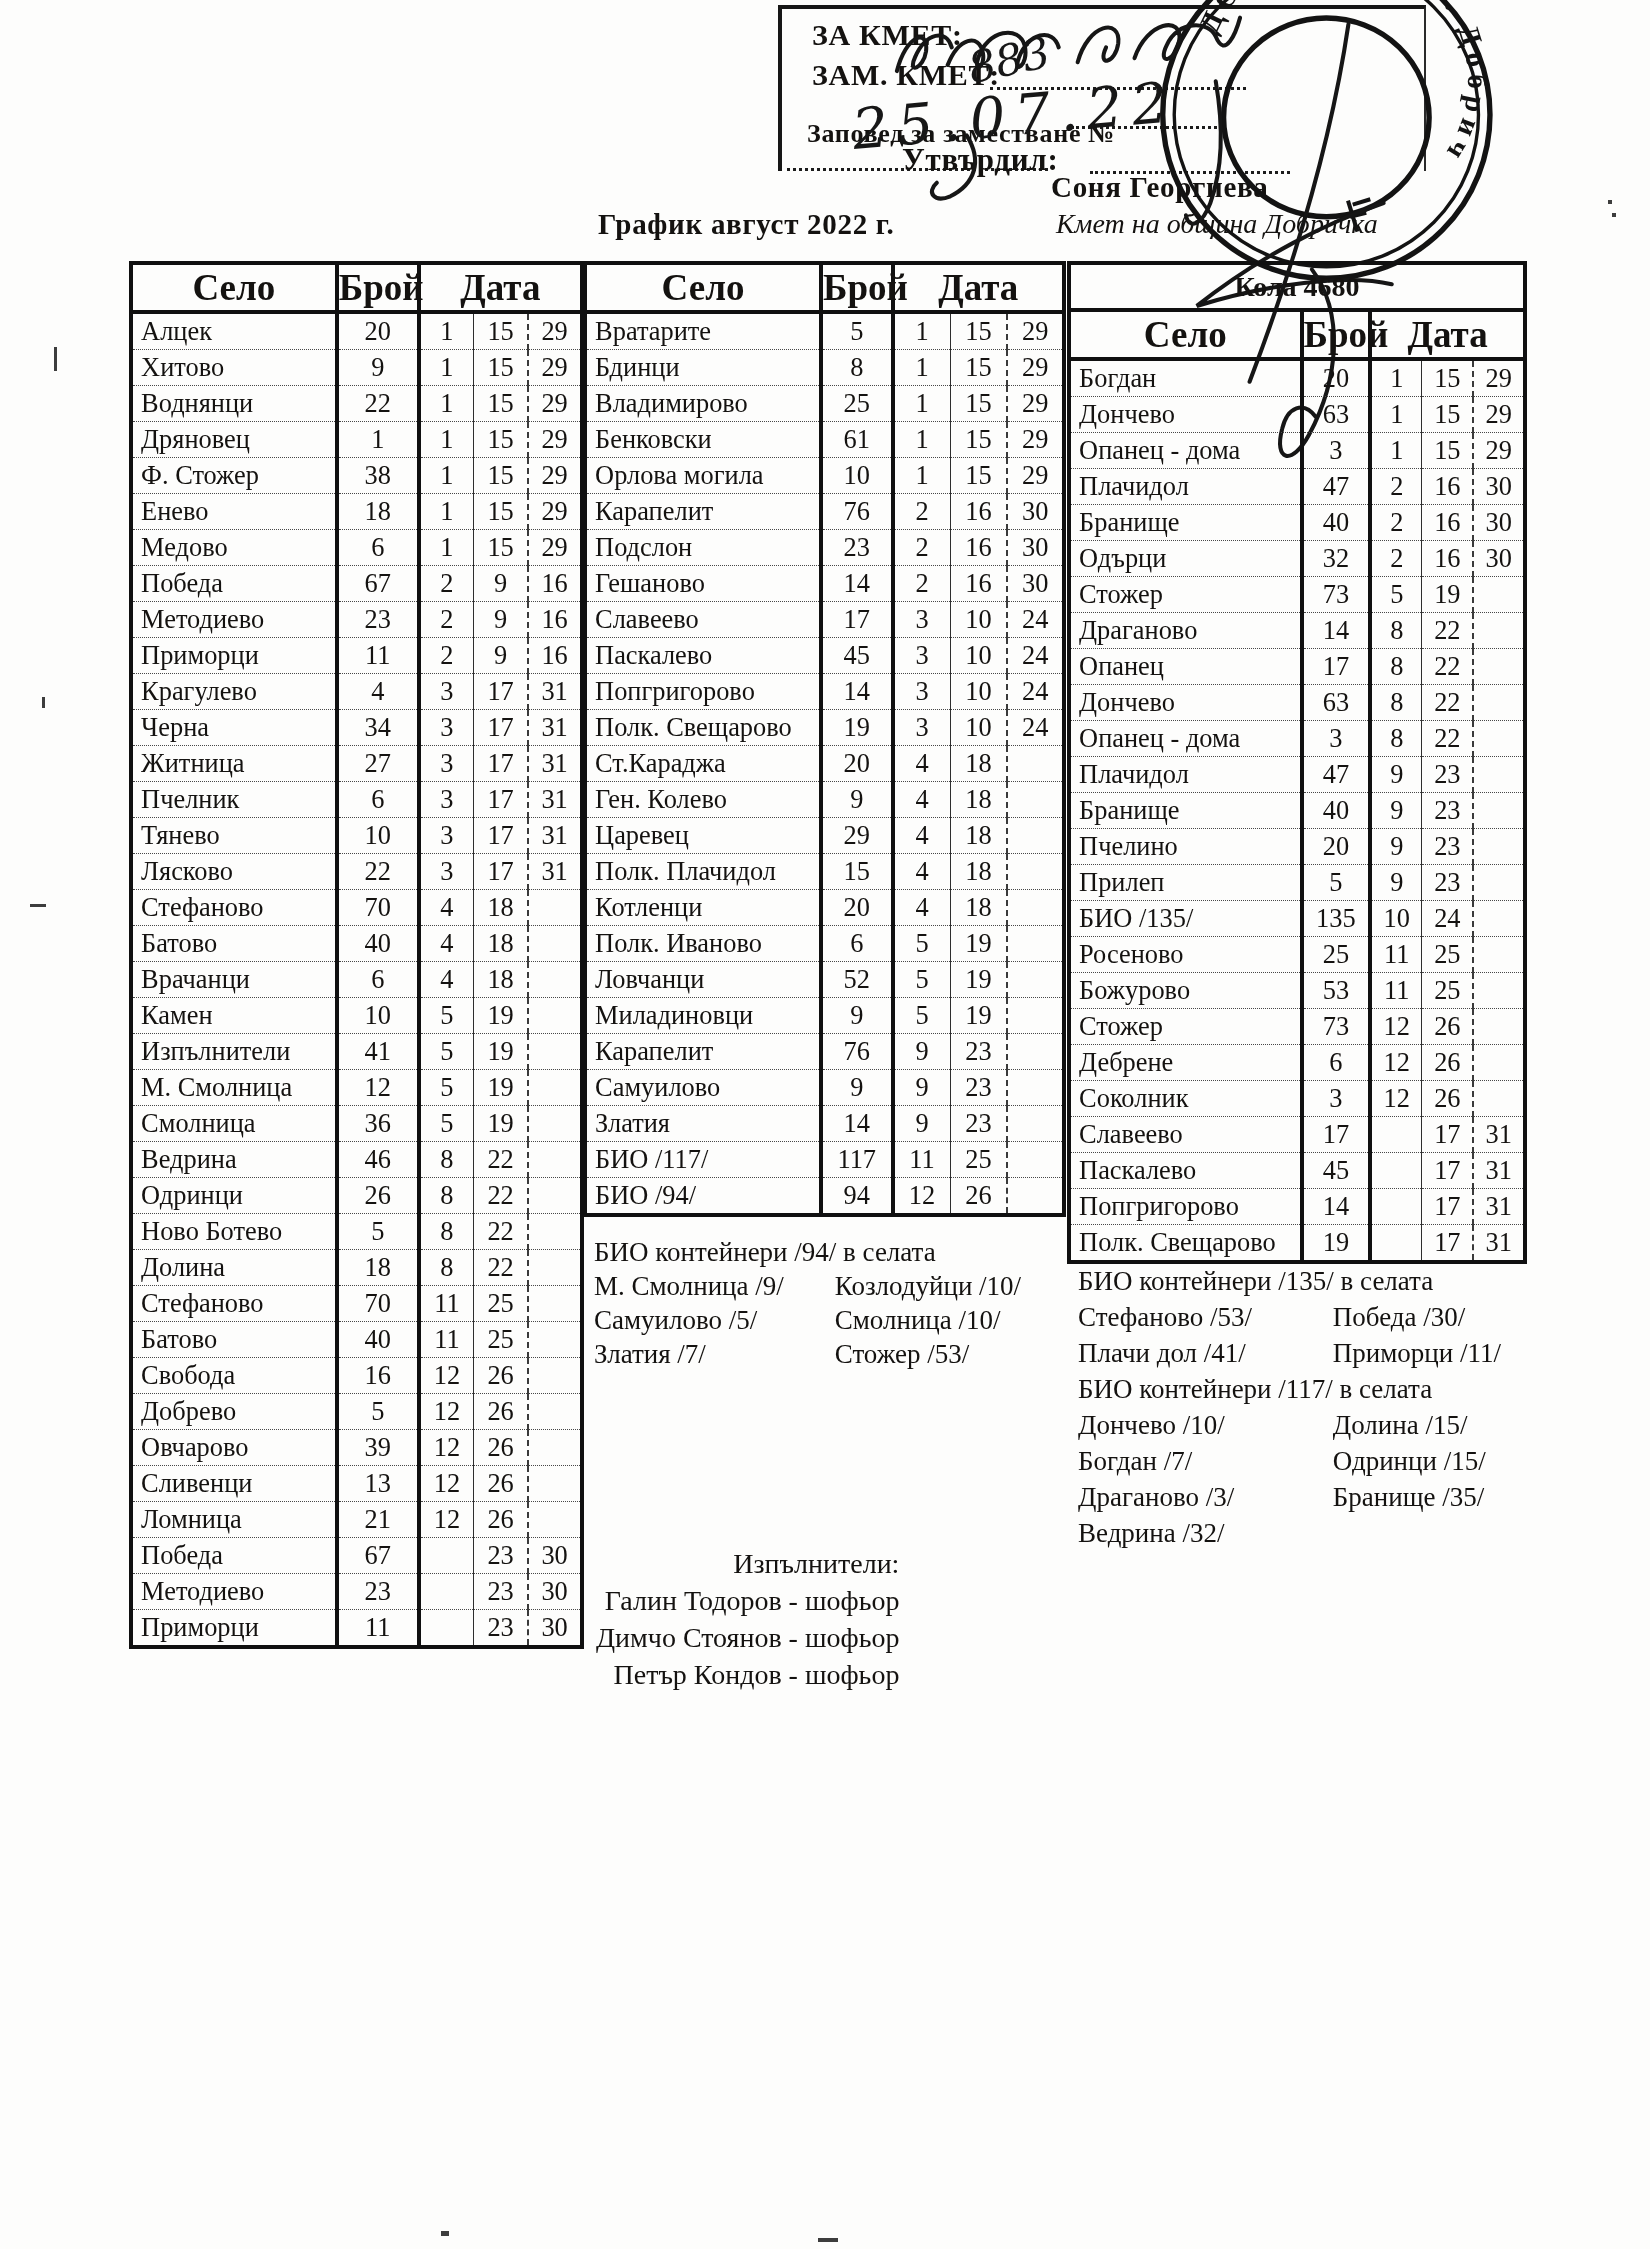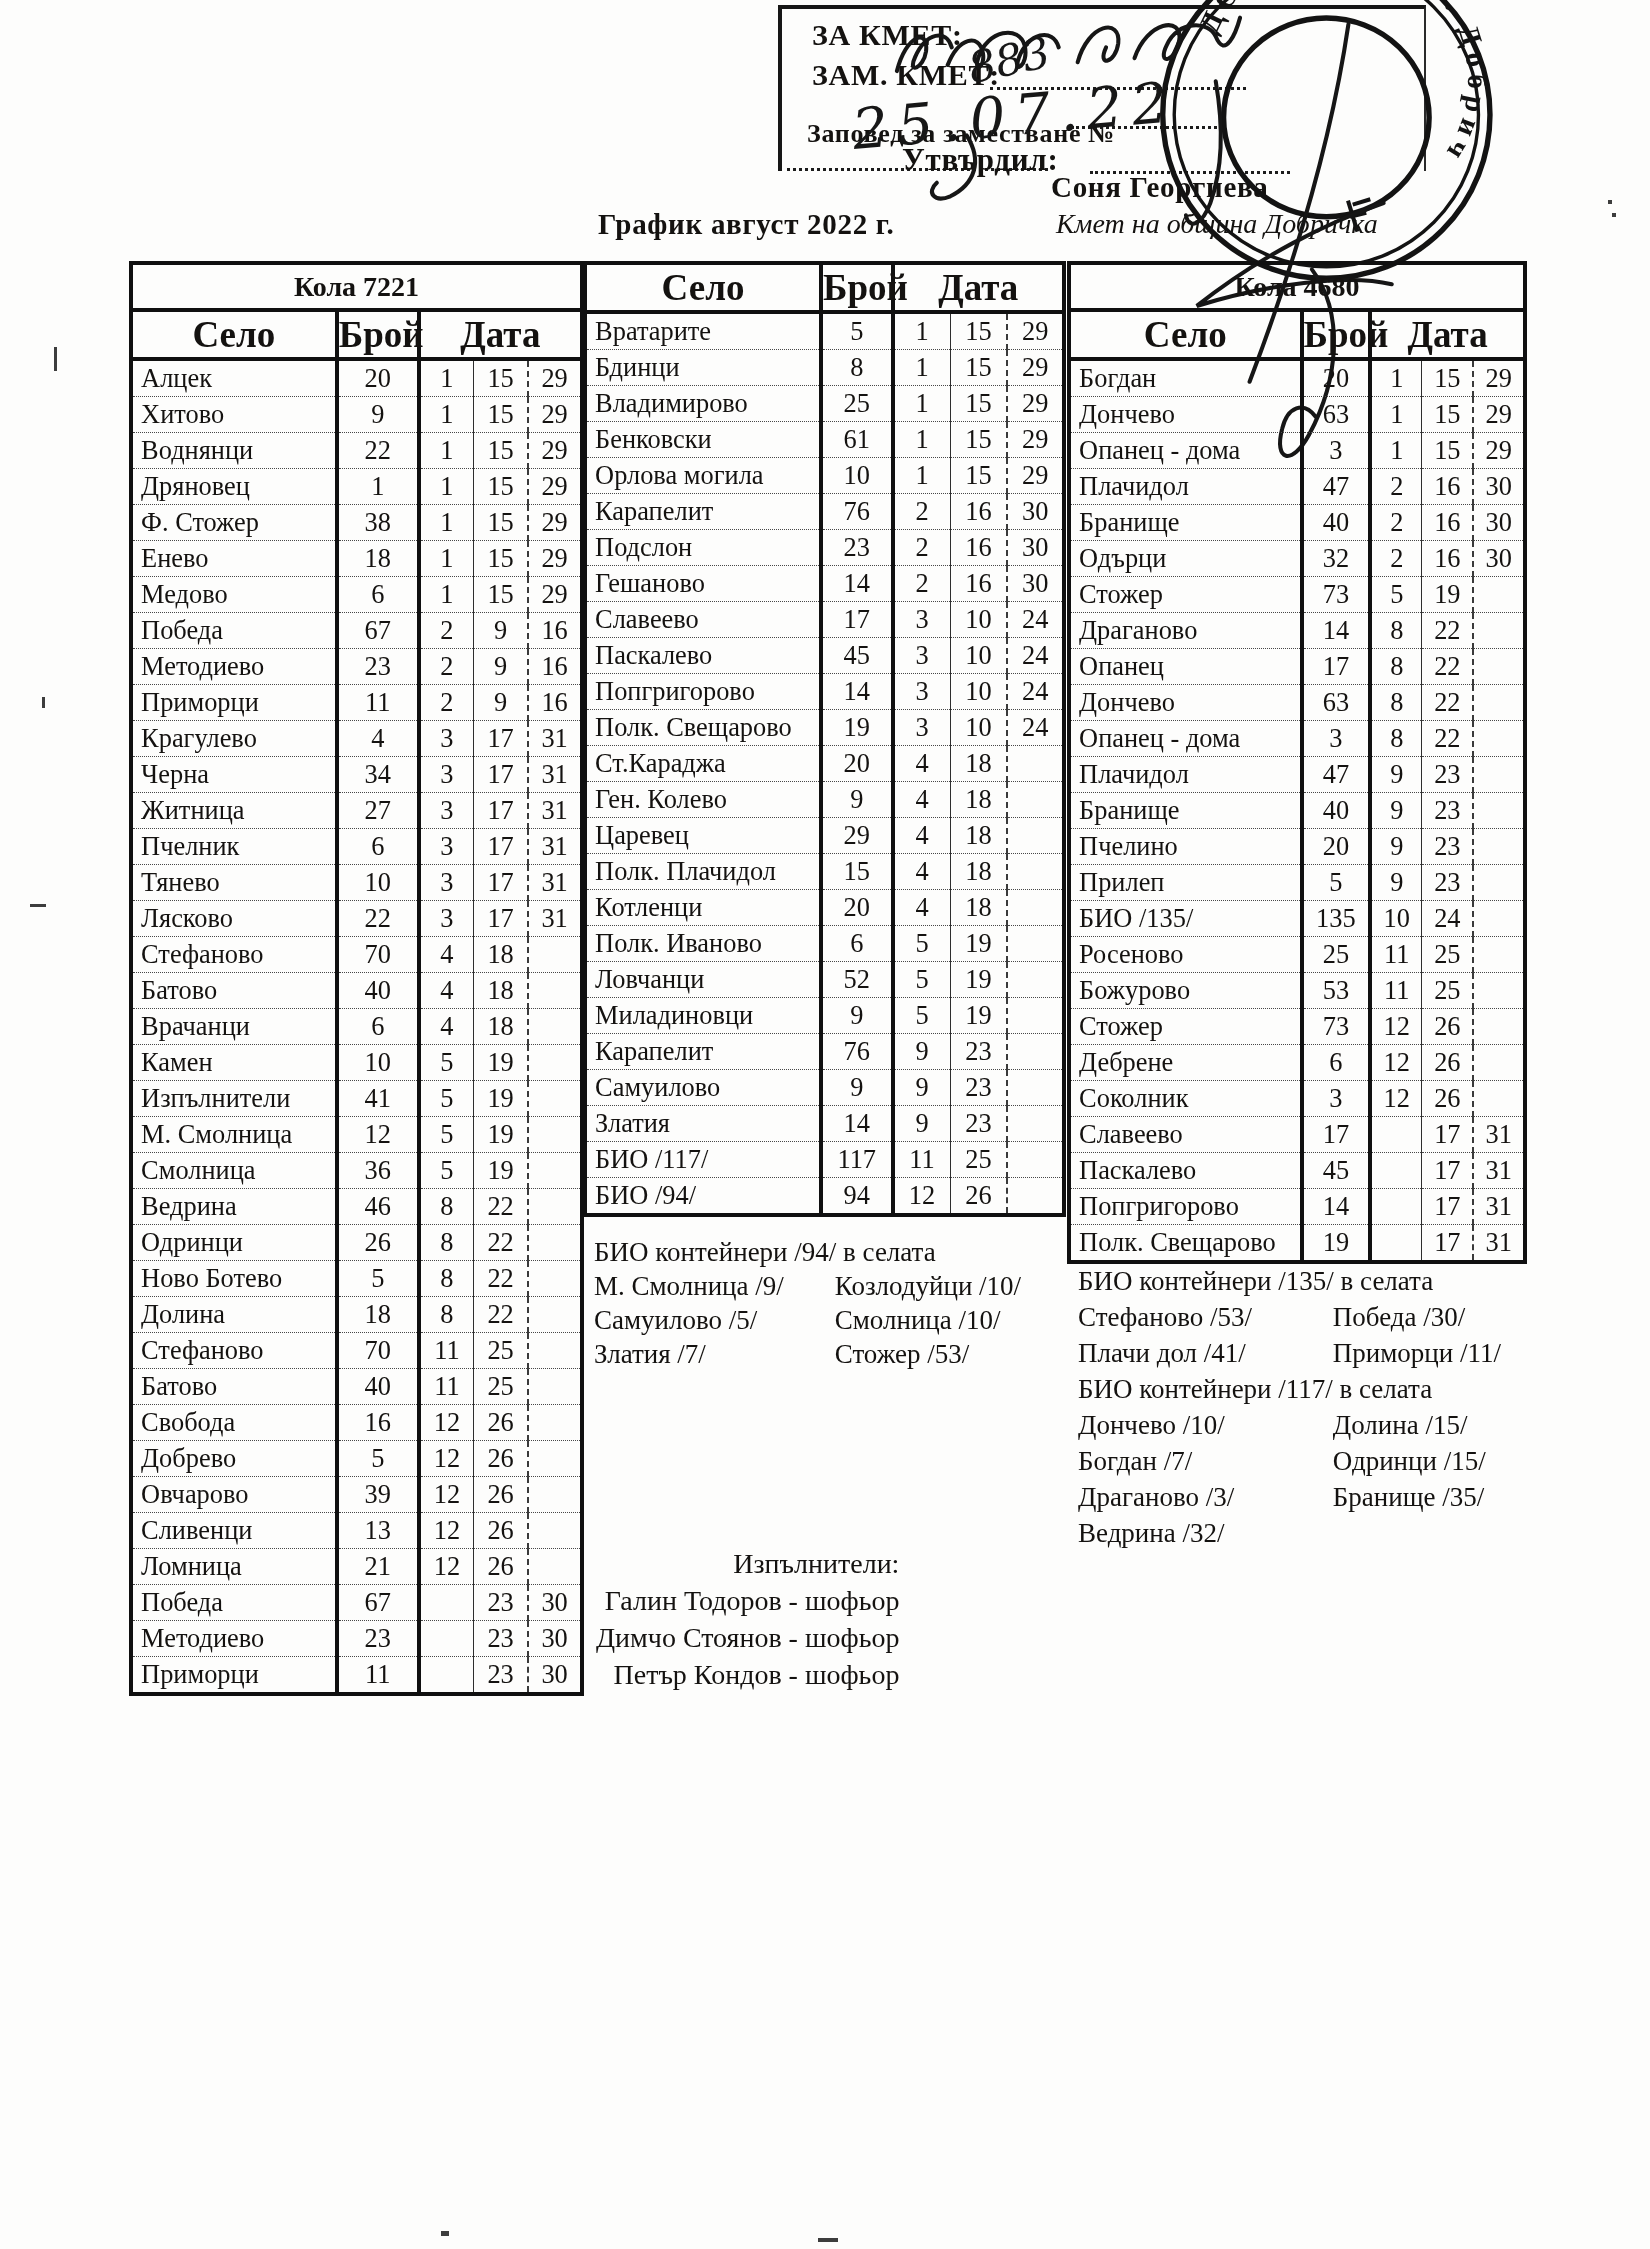--- a/index.html
+++ b/index.html
@@ -109,23 +109,20 @@
 
   <table class="sched" id="t1">
     <colgroup>
         <col style="width:203px">
         <col style="width:81px">
         <col style="width:54px">
         <col style="width:54px">
         <col style="width:53px">
       </colgroup>
     <thead>
-      <tr>
-          <th class="group" colspan="5">Кола 7221</th>
-        </tr>
       <tr class="sub">
         <th class="b-name">Село</th>
         <th class="b-count">Брой</th>
         <th colspan="3">Дата</th>
       </tr>
     </thead>
     <tbody>
 
         <tr>
           <td class="c-name b-name">Алцек</td>

